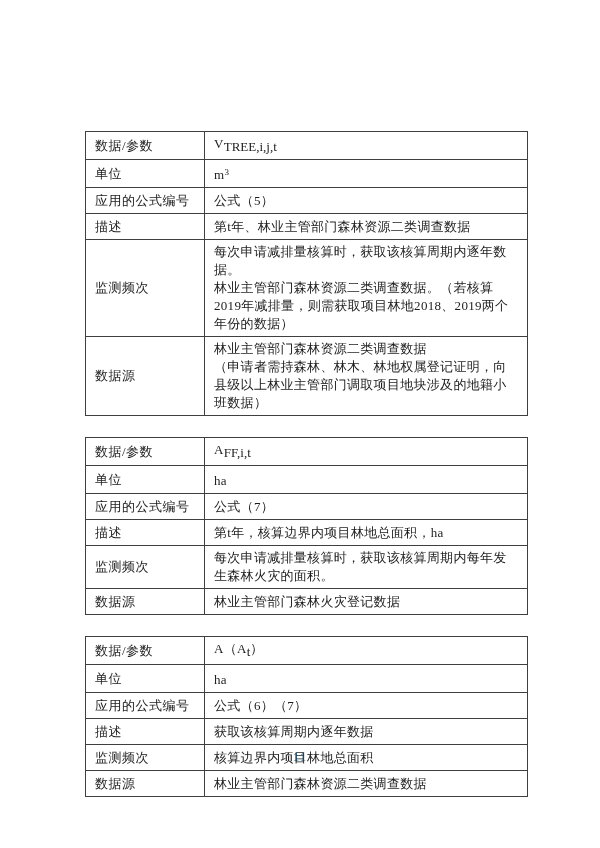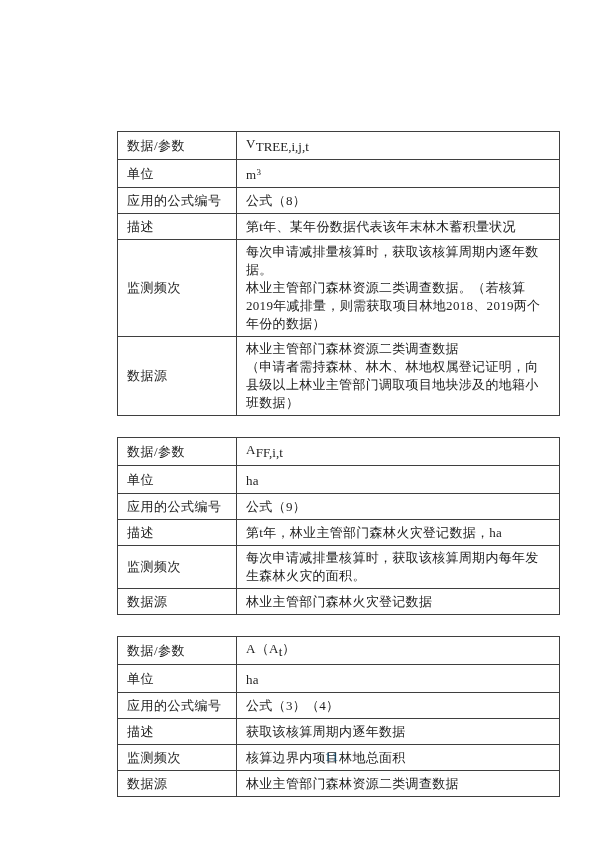--- a/index.html
+++ b/index.html
@@ -11,21 +11,20 @@
     font-family: "Liberation Serif", "DejaVu Serif", serif;
     color: #1d1d1d;
     -webkit-font-smoothing: antialiased;
   }
   .page {
     position: relative;
     width: 560px;
     height: 848px;
     background: #ffffff;
     overflow: hidden;
-    margin-left: 32px;
   }
   .tables-wrap {
     position: absolute;
     left: 85px;
     top: 131px;
     width: 443px;
   }
   table.param-table {
     border-collapse: collapse;
     width: 443px;
@@ -86,25 +85,25 @@
           <tr class="single-row">
         <td class="label-cell">数据/参数</td>
         <td class="value-cell"><span>V</span><sub class="param-sub">TREE,i,j,t</sub><span></span></td>
       </tr>
       <tr class="single-row">
         <td class="label-cell">单位</td>
         <td class="value-cell"><span>m</span><sup class="unit-sup">3</sup></td>
       </tr>
       <tr class="single-row">
         <td class="label-cell">应用的公式编号</td>
-        <td class="value-cell">公式（8）</td>
+        <td class="value-cell">公式（5）</td>
       </tr>
       <tr class="single-row">
         <td class="label-cell">描述</td>
-        <td class="value-cell">第t年、某年份数据代表该年末林木蓄积量状况</td>
+        <td class="value-cell">第t年、林业主管部门森林资源二类调查数据</td>
       </tr>
       <tr>
         <td class="label-cell">监测频次</td>
         <td class="value-cell prewrap">每次申请减排量核算时，获取该核算周期内逐年数据。
 林业主管部门森林资源二类调查数据。（若核算2019年减排量，则需获取项目林地2018、2019两个年份的数据）</td>
       </tr>
       <tr>
         <td class="label-cell">数据源</td>
         <td class="value-cell prewrap">林业主管部门森林资源二类调查数据
 （申请者需持森林、林木、林地权属登记证明，向县级以上林业主管部门调取项目地块涉及的地籍小班数据）</td>
@@ -117,25 +116,25 @@
           <tr class="single-row">
         <td class="label-cell">数据/参数</td>
         <td class="value-cell"><span>A</span><sub class="param-sub">FF,i,t</sub><span></span></td>
       </tr>
       <tr class="single-row">
         <td class="label-cell">单位</td>
         <td class="value-cell"><span>ha</span><sup class="unit-sup"></sup></td>
       </tr>
       <tr class="single-row">
         <td class="label-cell">应用的公式编号</td>
-        <td class="value-cell">公式（9）</td>
+        <td class="value-cell">公式（7）</td>
       </tr>
       <tr class="single-row">
         <td class="label-cell">描述</td>
-        <td class="value-cell">第t年，林业主管部门森林火灾登记数据，ha</td>
+        <td class="value-cell">第t年，核算边界内项目林地总面积，ha</td>
       </tr>
       <tr>
         <td class="label-cell">监测频次</td>
         <td class="value-cell">每次申请减排量核算时，获取该核算周期内每年发生森林火灾的面积。</td>
       </tr>
       <tr class="single-row">
         <td class="label-cell">数据源</td>
         <td class="value-cell">林业主管部门森林火灾登记数据</td>
       </tr>
     </tbody>
@@ -146,21 +145,21 @@
           <tr class="single-row">
         <td class="label-cell">数据/参数</td>
         <td class="value-cell"><span>A（A</span><sub class="param-sub">t</sub><span>）</span></td>
       </tr>
       <tr class="single-row">
         <td class="label-cell">单位</td>
         <td class="value-cell"><span>ha</span><sup class="unit-sup"></sup></td>
       </tr>
       <tr class="single-row">
         <td class="label-cell">应用的公式编号</td>
-        <td class="value-cell">公式（3）（4）</td>
+        <td class="value-cell">公式（6）（7）</td>
       </tr>
       <tr class="single-row">
         <td class="label-cell">描述</td>
         <td class="value-cell">获取该核算周期内逐年数据</td>
       </tr>
       <tr class="single-row">
         <td class="label-cell">监测频次</td>
         <td class="value-cell">核算边界内项目林地总面积</td>
       </tr>
       <tr class="single-row">

